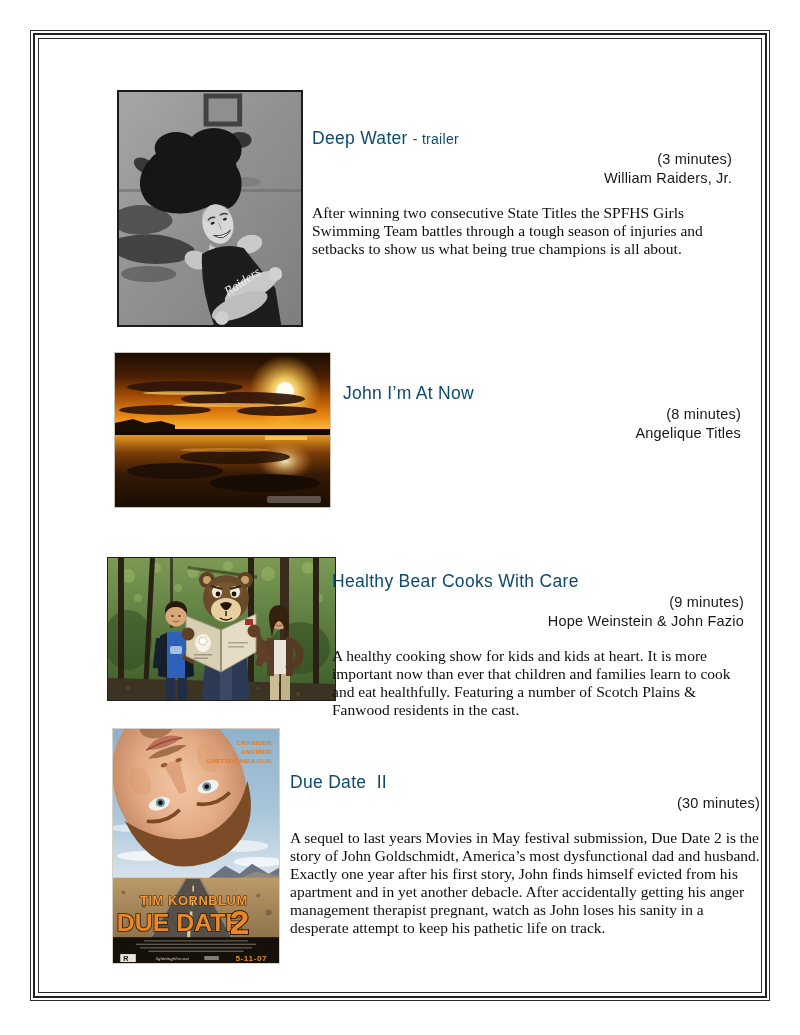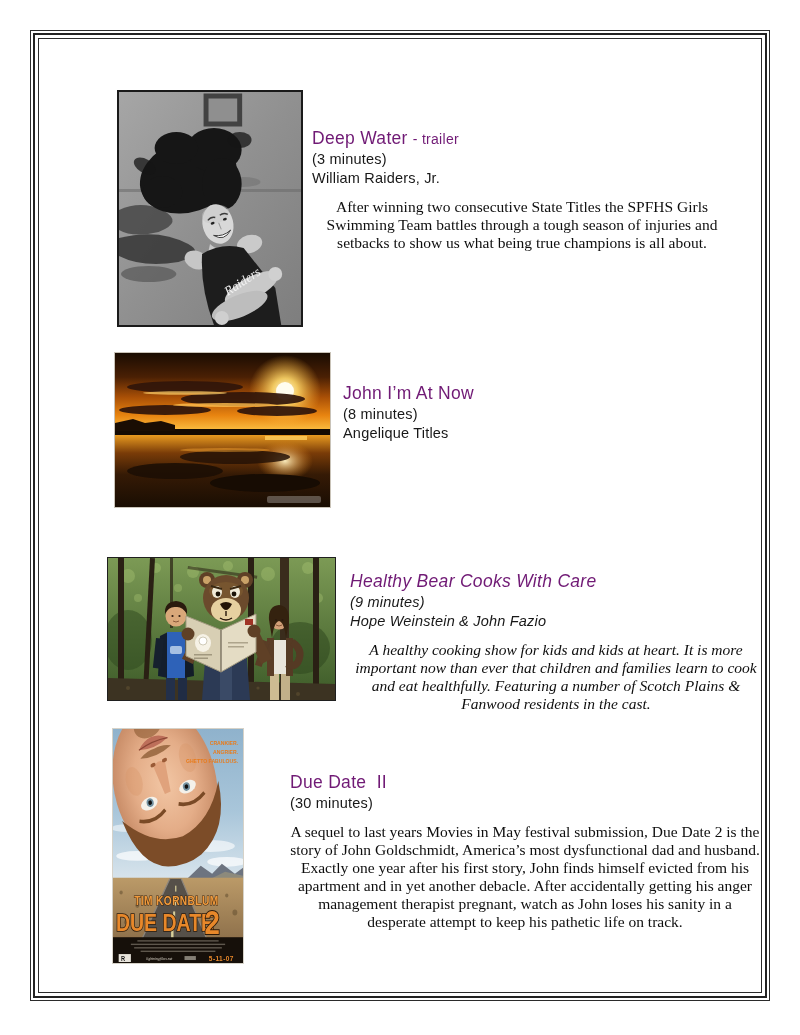--- a/index.html
+++ b/index.html
@@ -11,33 +11,33 @@
   .b1,.b2,.b3{position:absolute;pointer-events:none;}
   .b1{left:30px;top:30px;width:738px;height:969px;border:1px solid #2b2b2b;}
   .b2{left:33px;top:33px;width:730px;height:961px;border:2px solid #222;}
   .b3{left:38px;top:38px;width:722px;height:953px;border:1px solid #2b2b2b;}
 
   .photo{position:absolute;box-sizing:border-box;background:#888;}
   .photo svg{display:block;width:100%;height:100%;}
   .p1{left:117px;top:90px;width:186px;height:237px;border:2px solid #1a1a1a;}
   .p2{left:114px;top:352px;width:217px;height:156px;border:1px solid #c9c3b8;}
   .p3{left:107px;top:557px;width:229px;height:144px;border:1px solid #1f1f1f;}
-  .p4{left:112px;top:728px;width:132px;height:236px;border:1px solid #d6d2c8;}
+  .p4{left:112px;top:728px;width:168px;height:236px;border:1px solid #d6d2c8;}
 
   .tblock{position:absolute;}
   .t1{left:312px;top:128px;width:420px;}
   .t2{left:343px;top:383px;width:398px;}
-  .t3{left:350px;top:571px;width:412px;font-style:italic;}
+  .t3{left:332px;top:571px;width:412px;}
   .t4{left:290px;top:772px;width:470px;}
 
-  .f-title{font-size:17.5px;line-height:21px;color:#701a75;letter-spacing:.3px;}
+  .f-title{font-size:17.5px;line-height:21px;color:#0c4a6e;letter-spacing:.3px;}
   .f-title span{white-space:pre-wrap;}
   .f-note{font-size:14px;margin-left:5px;}
-  .f-meta{font-size:14.5px;line-height:19px;color:#181818;letter-spacing:.2px;}
-  .f-desc{font-family:"Liberation Serif",serif;font-size:15.5px;line-height:18px;color:#0e0e0e;margin-top:10px;text-align:center;}
+  .f-meta{font-size:14.5px;line-height:19px;color:#181818;letter-spacing:.2px;text-align:right;}
+  .f-desc{font-family:"Liberation Serif",serif;font-size:15.5px;line-height:18px;color:#0e0e0e;margin-top:16px;}
 </style>
 </head>
 <body>
 
 <div class="b1"></div>
 <div class="b2"></div>
 <div class="b3"></div>
 
 <div class="photo p1">
   <svg viewBox="0 0 184 233" preserveAspectRatio="none">

